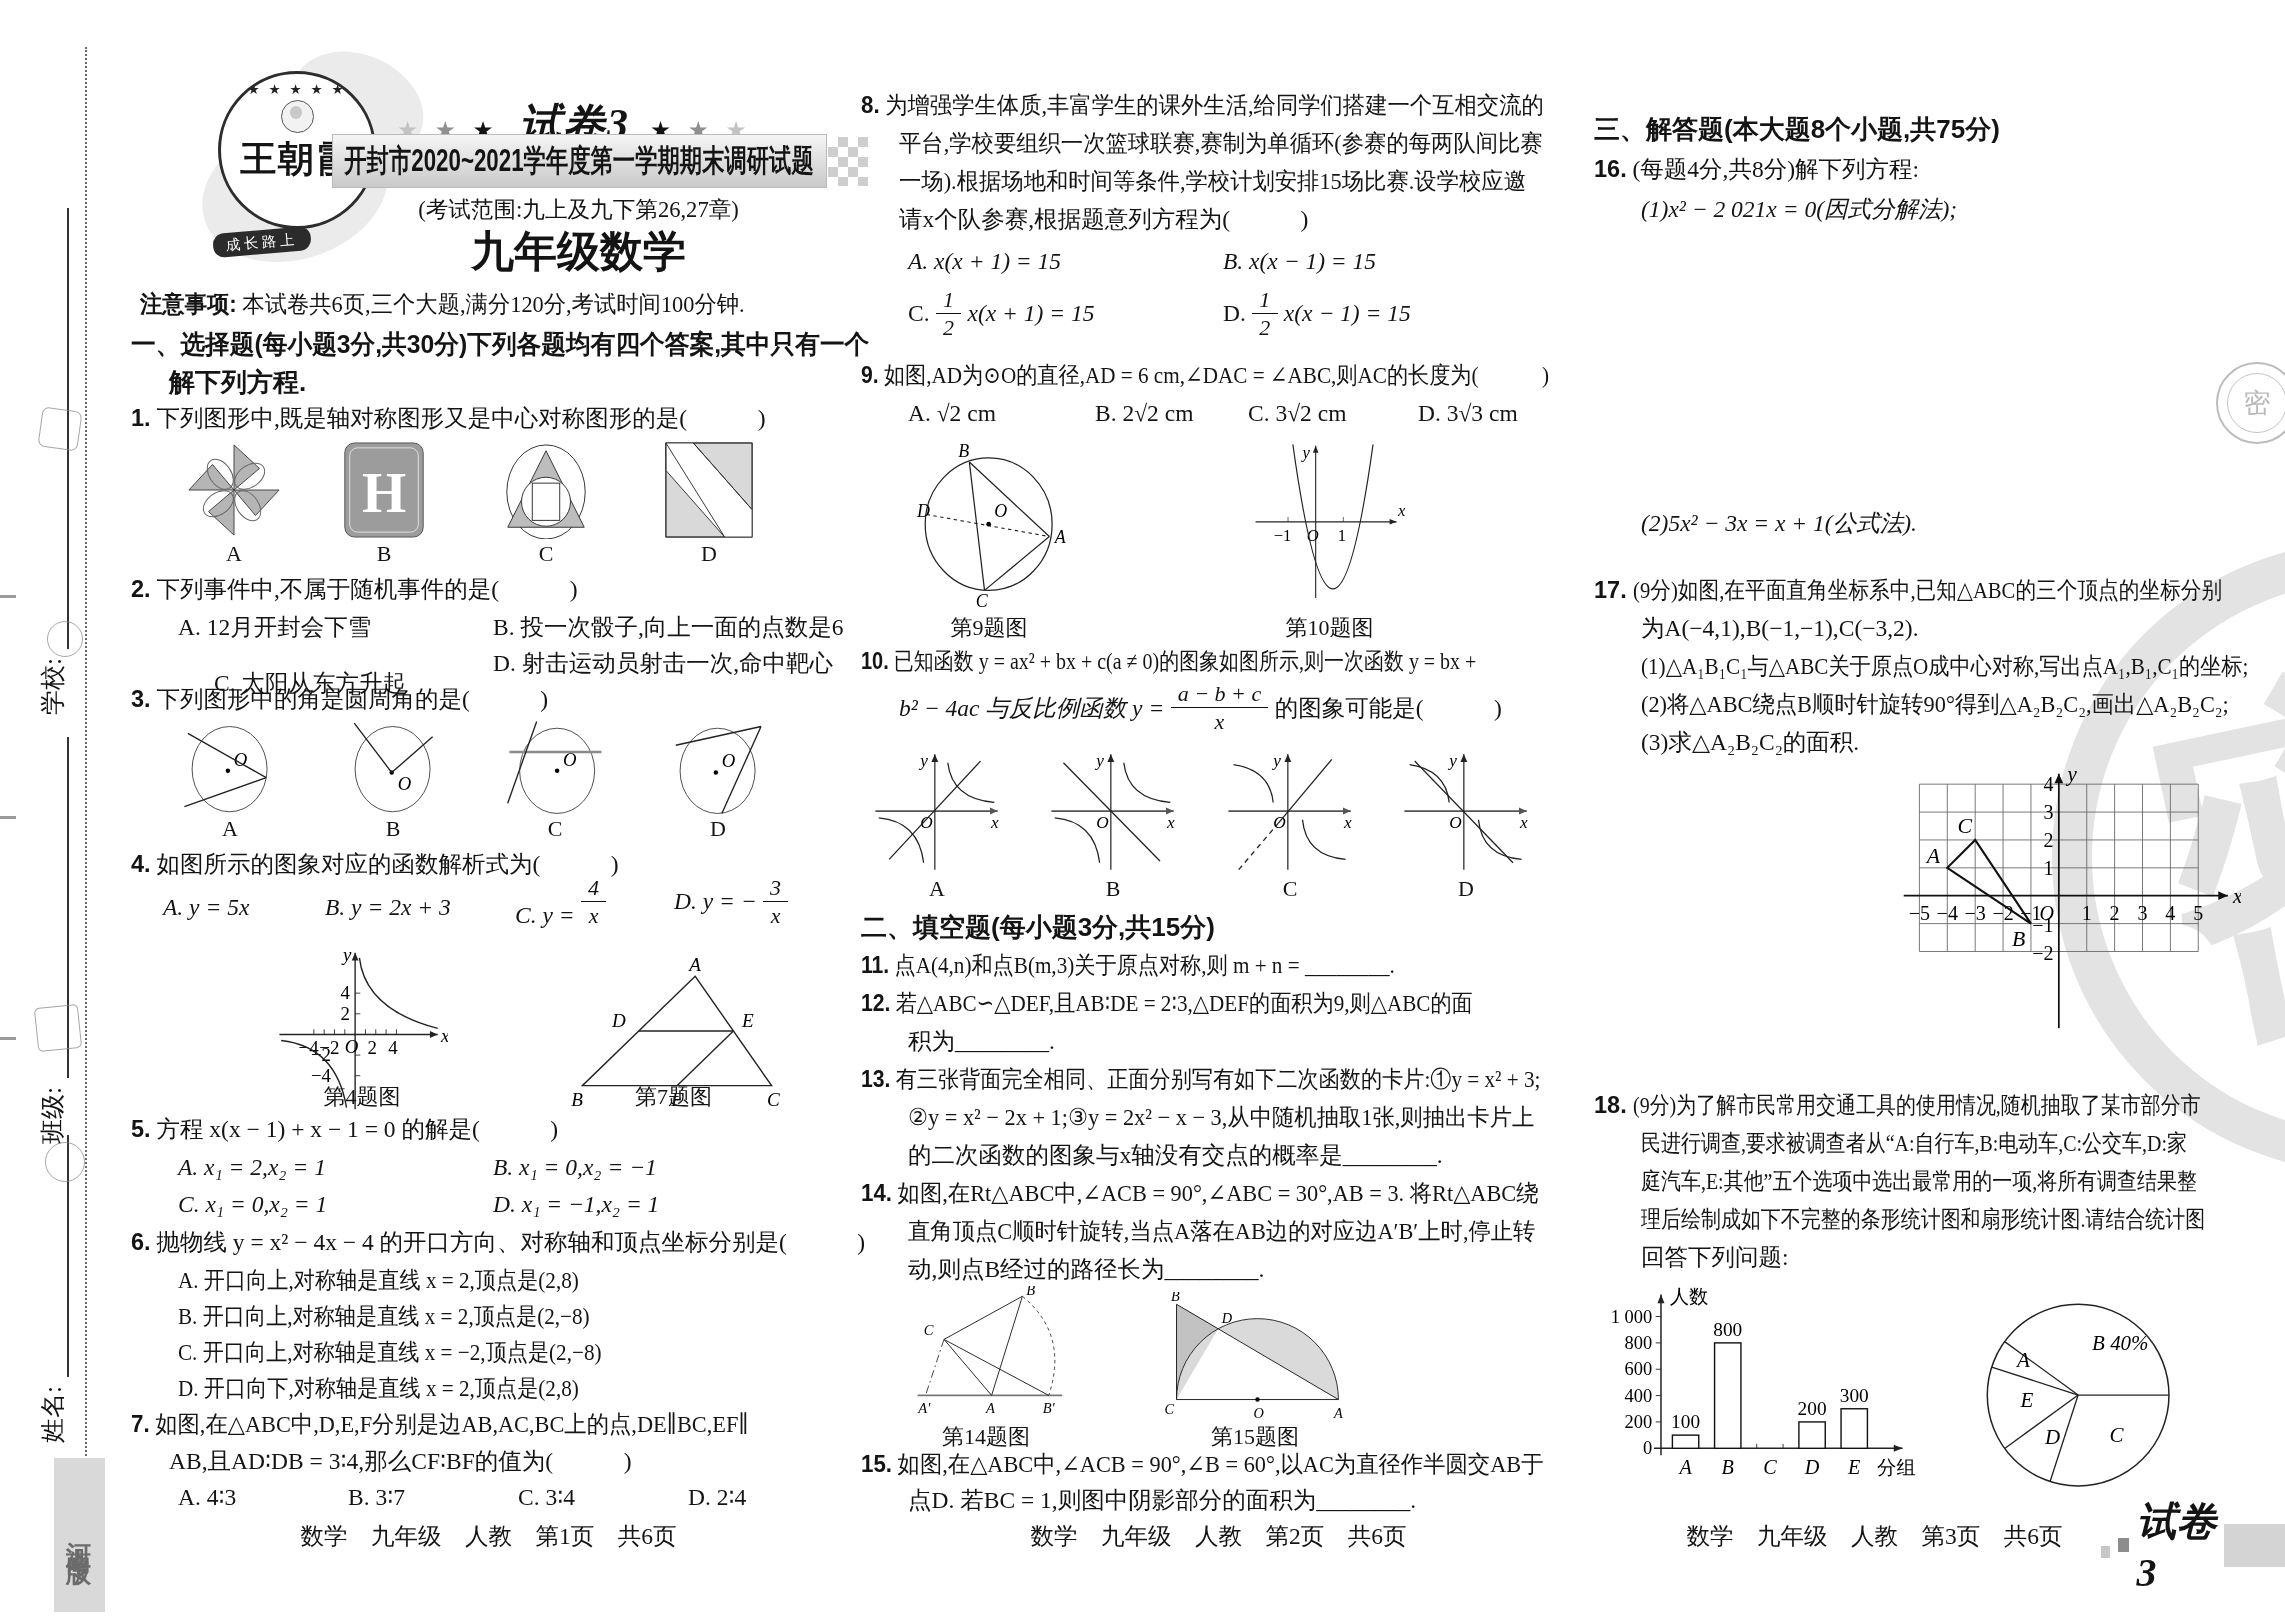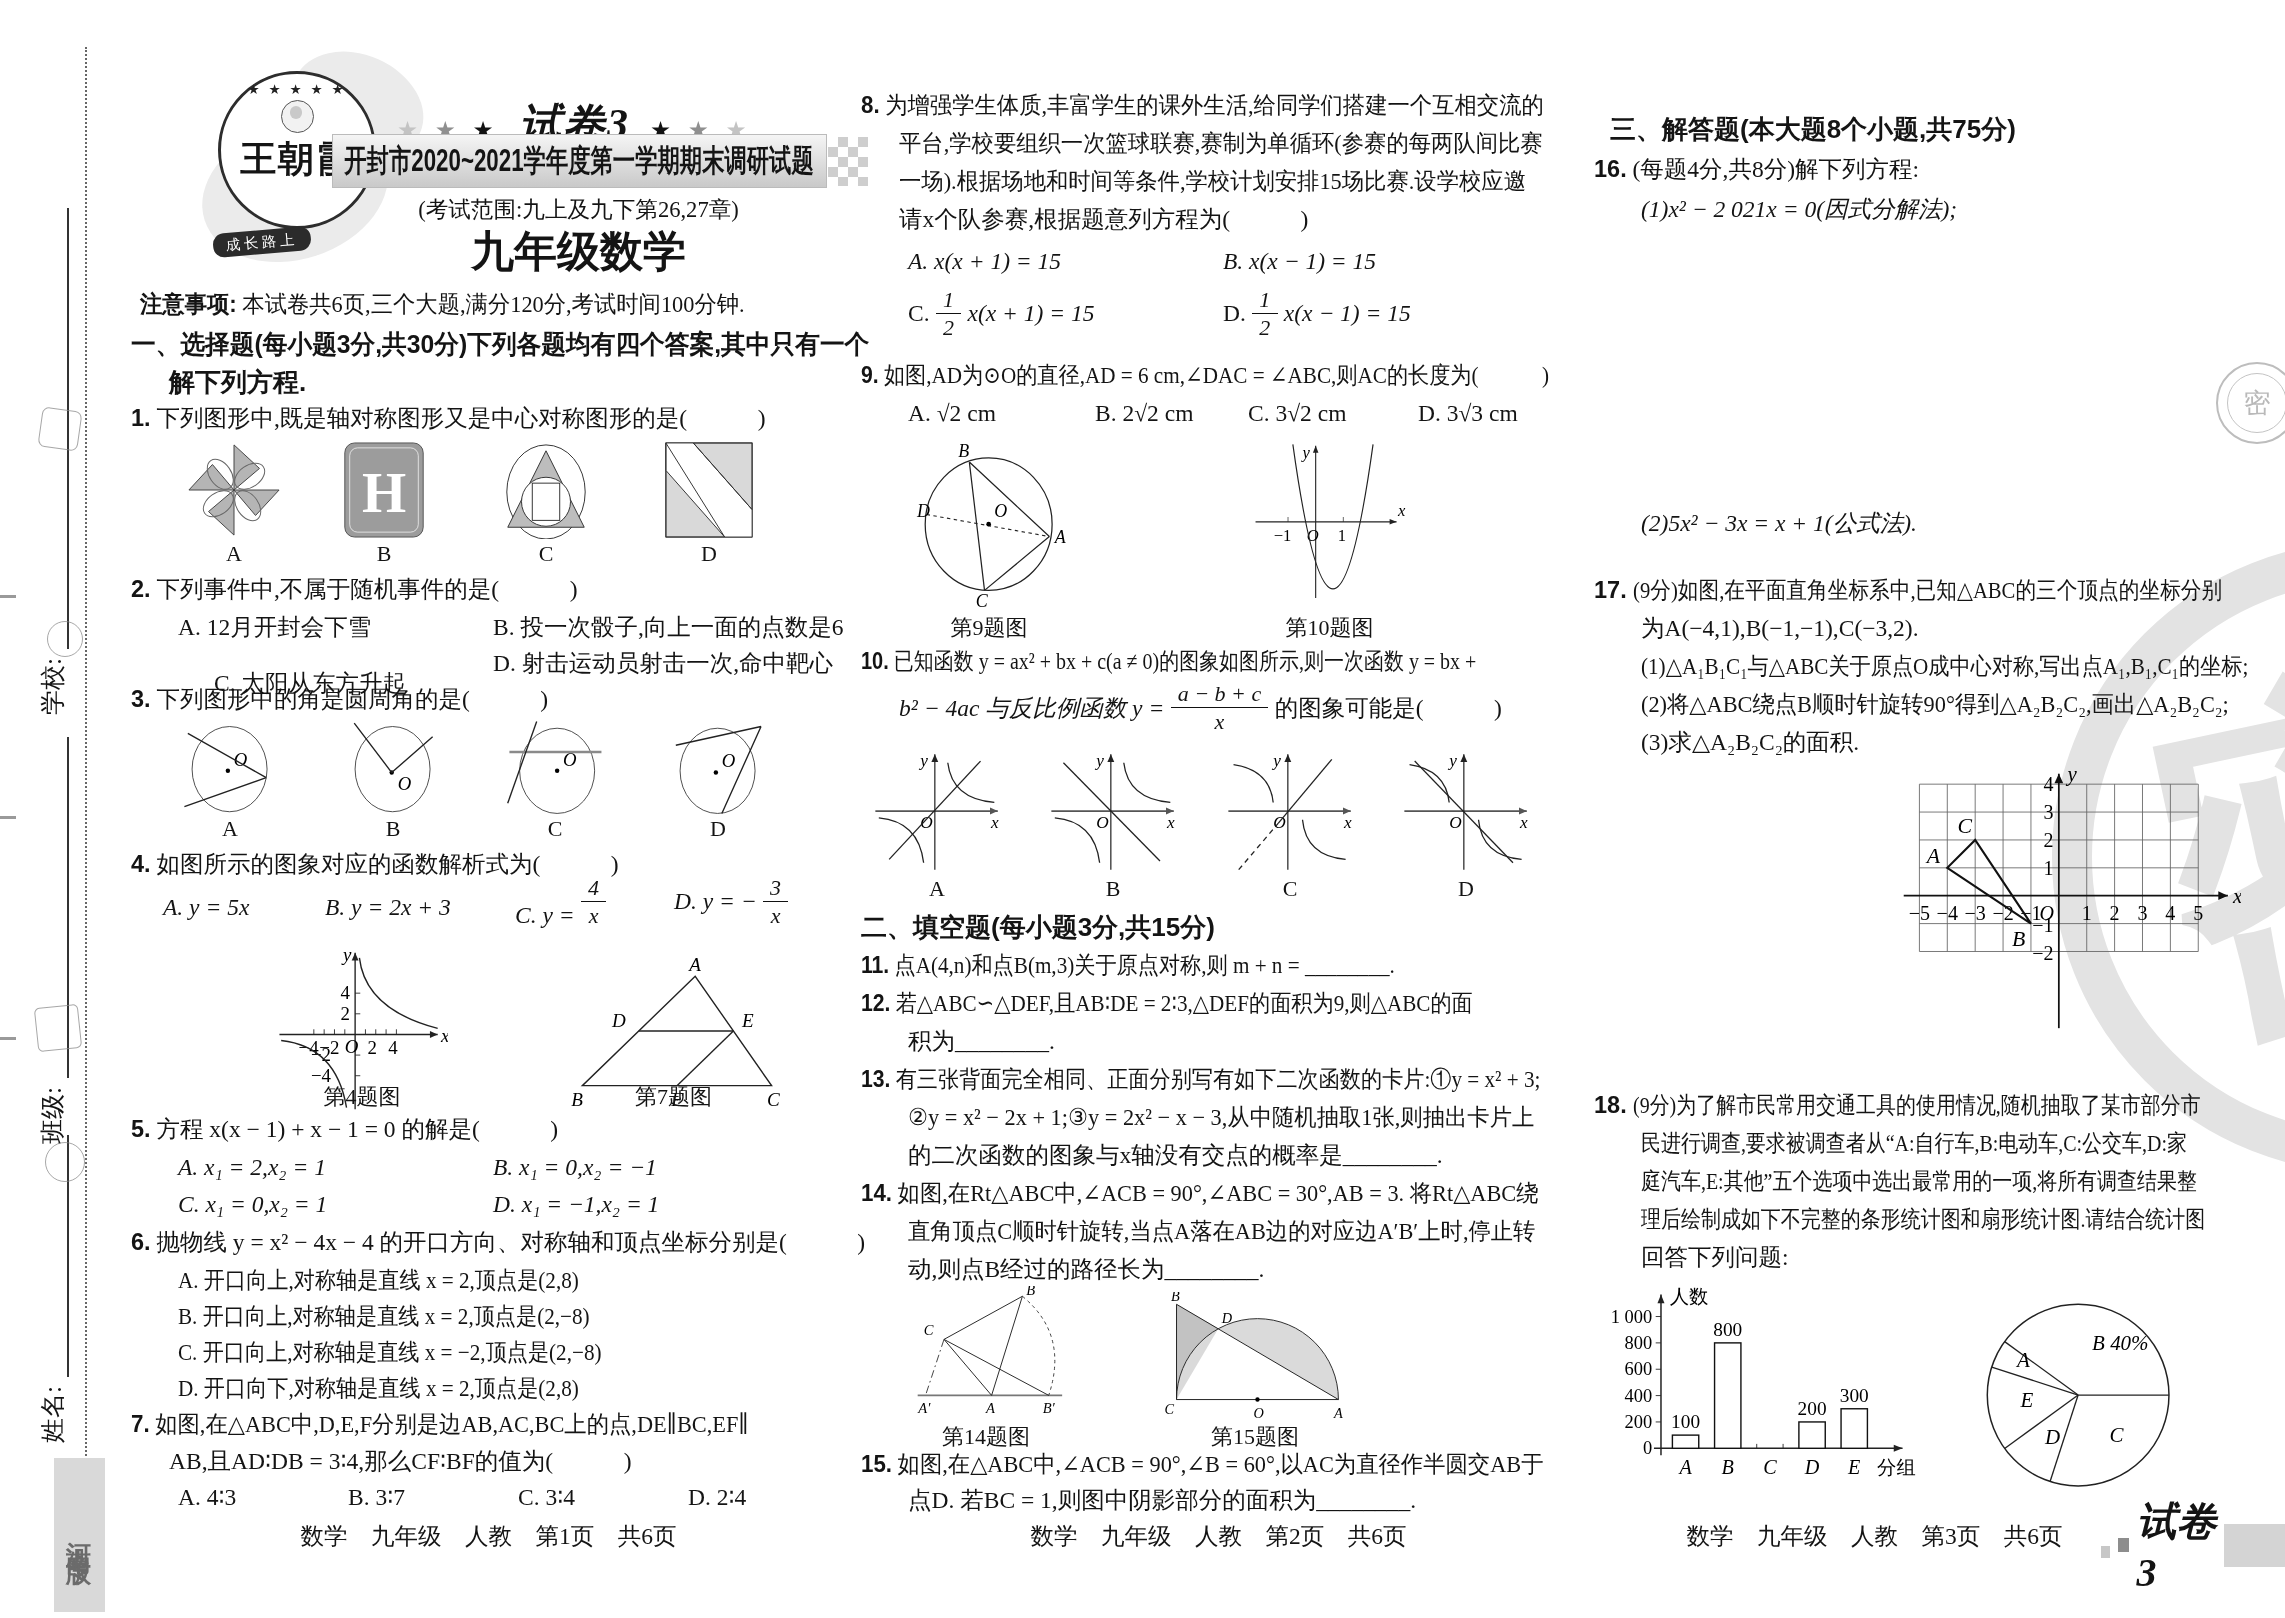--- a/index.html
+++ b/index.html
@@ -529,21 +529,21 @@
     <div class="b cap ctr" style="top:1422px;left:299px;width:190px;">第15题图</div>
 
     <div class="b t sx95" style="top:1449px;left:0;">
       <span class="qno">15.</span> <span>如图,在△ABC中,∠ACB = 90°,∠B = 60°,以AC为直径作半圆交AB于</span>
     </div>
     <div class="b t" style="top:1485px;left:47px;">点D. 若BC = 1,则图中阴影部分的面积为________.</div>
   </div>
 
   <div class="col" style="left:1594px;width:692px;">
 
-    <div class="b hd" style="top:112px;left:0;margin-left:16px;">三、解答题(本大题8个小题,共75分)</div>
+    <div class="b hd" style="top:112px;left:0;">三、解答题(本大题8个小题,共75分)</div>
 
     <div class="b t" style="top:154px;left:0;">
       <span class="qno">16.</span> <span>(每题4分,共8分)解下列方程:</span>
     </div>
     <div class="b t m" style="top:194px;left:47px;">(1)x² − 2 021x = 0(因式分解法);</div>
     <div class="b t m" style="top:508px;left:47px;">(2)5x² − 3x = x + 1(公式法).</div>
 
     <div class="b t" style="top:575px;left:0;">
       <span class="qno">17.</span> <span class="sx88" style="display:inline-block;">(9分)如图,在平面直角坐标系中,已知△ABC的三个顶点的坐标分别</span>
     </div>

